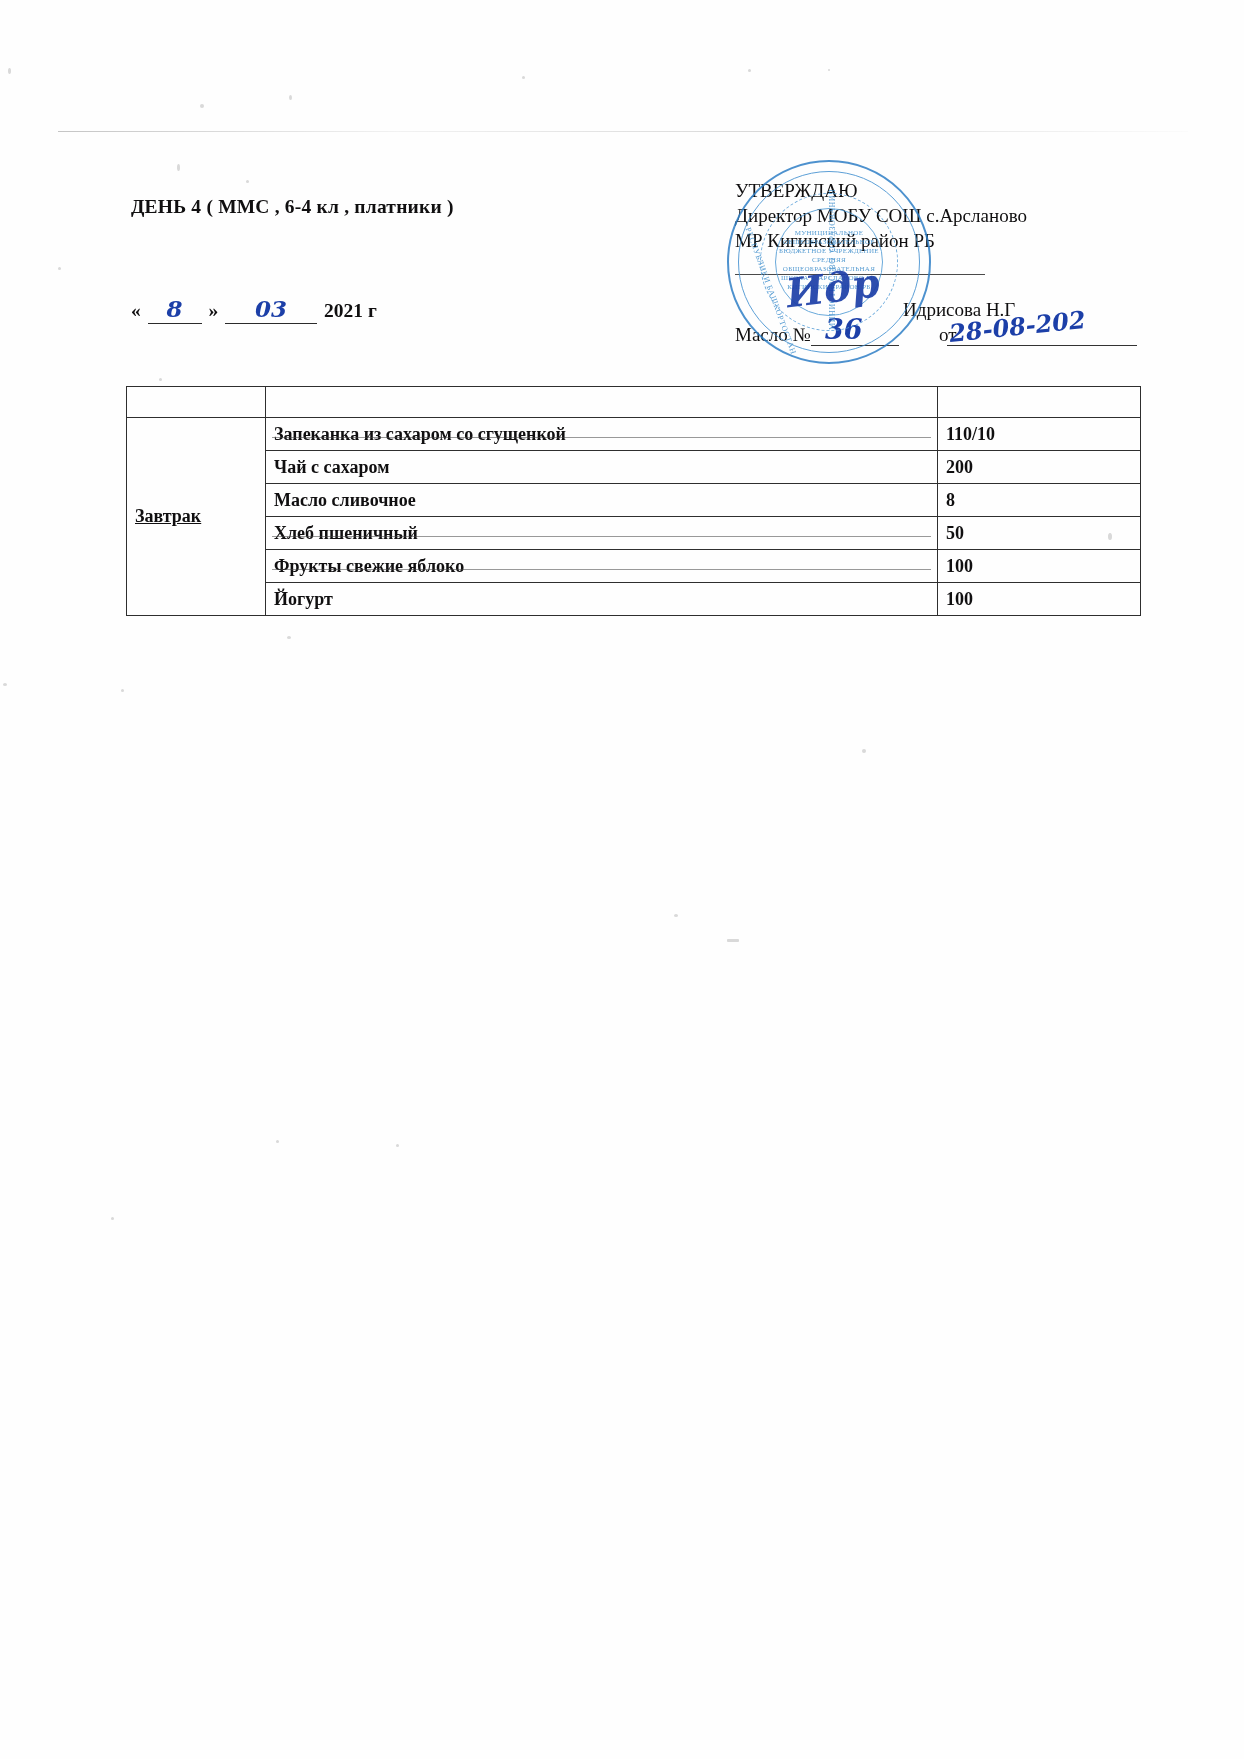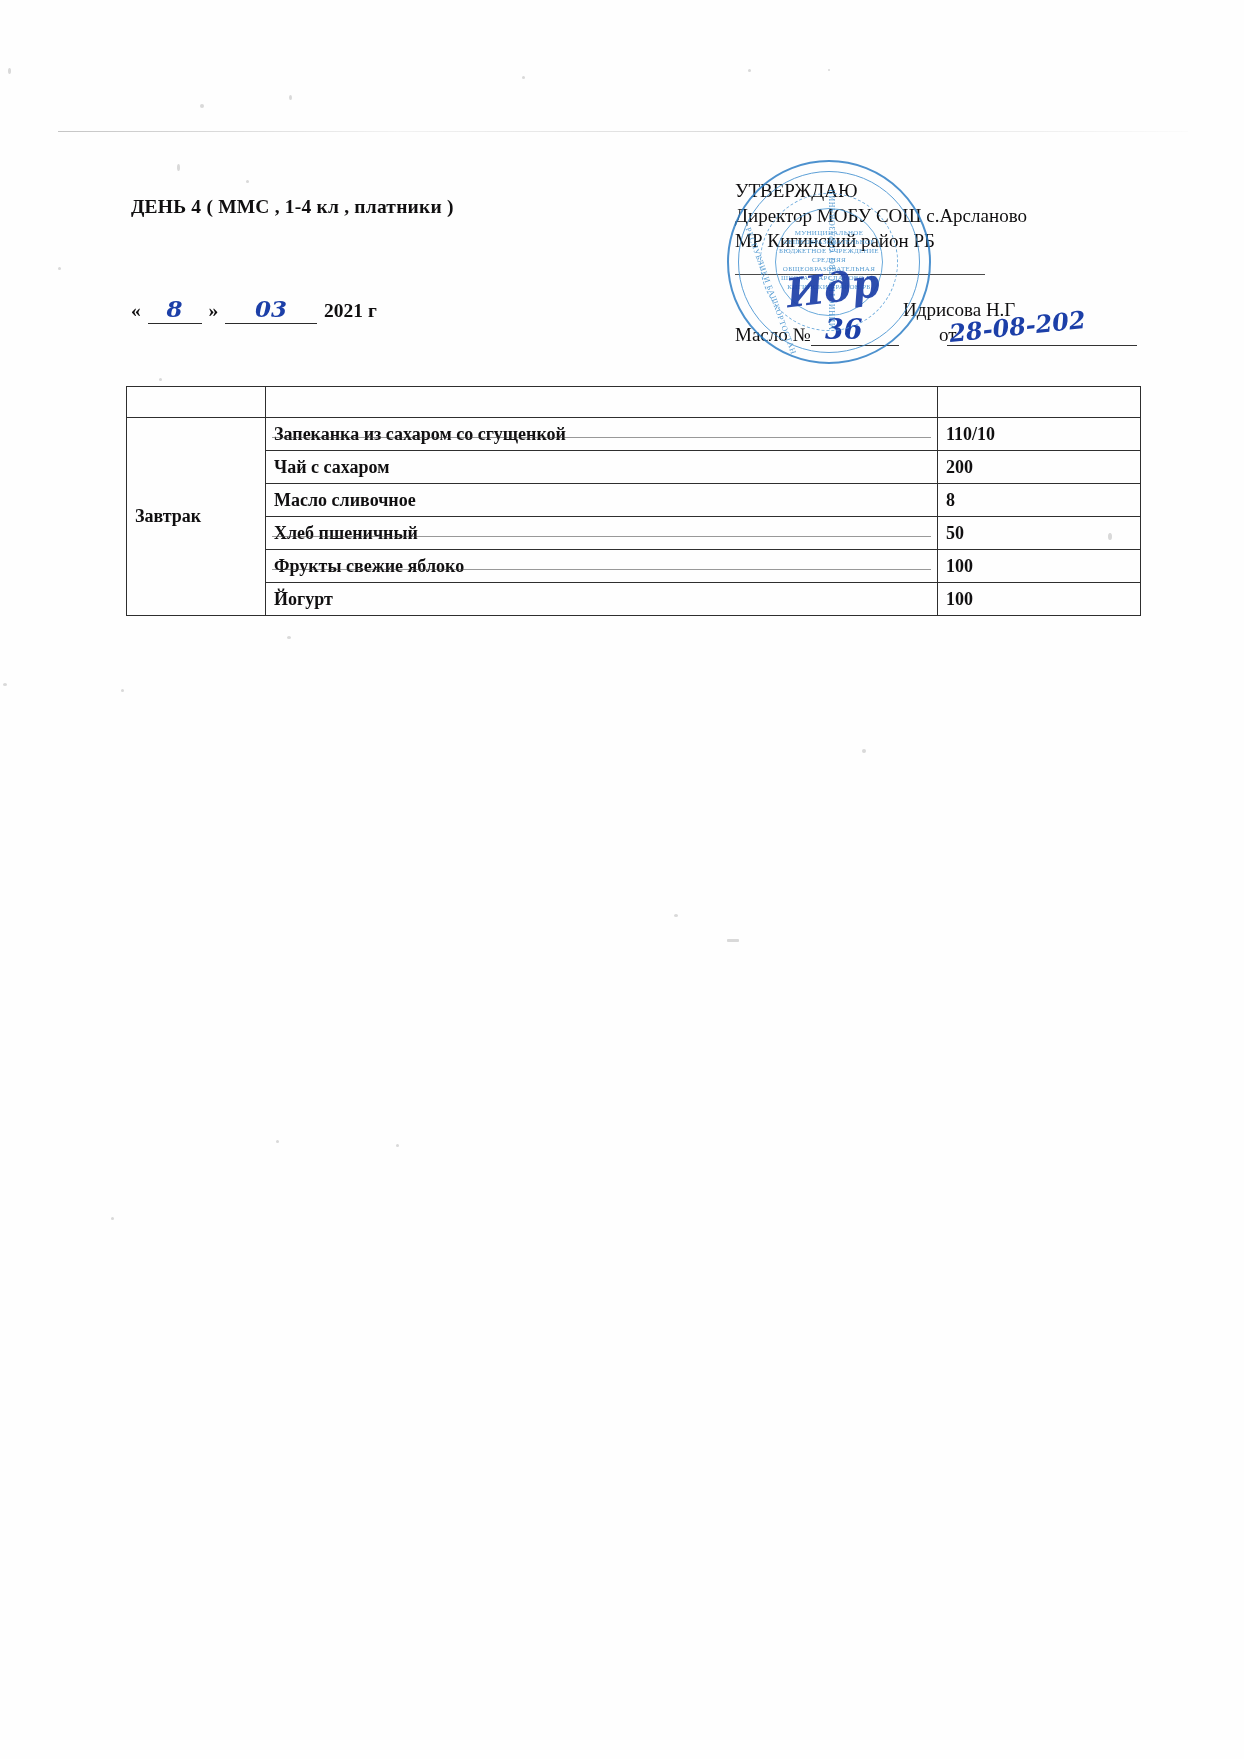--- a/index.html
+++ b/index.html
@@ -195,21 +195,21 @@
   }
   .menu-table td {
     border: 1.3px solid #2e2e2e;
     padding: 3px 8px;
     font-weight: bold;
     height: 26px;
     vertical-align: middle;
     white-space: nowrap;
   }
   .menu-table td.spacer { height: 24px; }
-  .col-meal { width: 122px; text-align: left; }
+  .col-meal { width: 122px; text-align: left; text-decoration: underline; }
   .col-dish { width: 655px; text-align: left; }
   .col-qty  { width: 186px; text-align: left; padding-left: 10px; margin-top: 21px; }
 
   .meal-cell {
     text-align: left;
     vertical-align: middle;
     font-weight: bold;
   }
 
   
@@ -245,21 +245,21 @@
   <div class="speck" style="left:674px; top:914px; width:4px; height:3px;"></div>
   <div class="speck" style="left:862px; top:749px; width:4px; height:4px;"></div>
   <div class="speck" style="left:727px; top:939px; width:12px; height:3px; border-radius:1px;"></div>
   <div class="speck" style="left:3px; top:683px; width:4px; height:3px;"></div>
   <div class="speck" style="left:111px; top:1217px; width:3px; height:3px;"></div>
   <div class="speck" style="left:276px; top:1140px; width:3px; height:3px;"></div>
   <div class="speck" style="left:396px; top:1144px; width:3px; height:3px;"></div>
   <div class="speck" style="left:1108px; top:533px; width:4px; height:7px;"></div>
   <div class="speck" style="left:8px; top:68px; width:3px; height:6px;"></div>
 
-  <div class="doc-title">ДЕНЬ 4 ( ММС , 1-4 кл , платники )</div>
+  <div class="doc-title">ДЕНЬ 4 ( ММС , 6-4 кл , платники )</div>
 
   <div class="approve-block">
     <div class="ln">УТВЕРЖДАЮ</div>
     <div class="ln">Директор МОБУ СОШ с.Арсланово</div>
     <div class="ln">МР Кигинский район РБ</div>
     <div class="ln" style="padding-left:168px;margin-top:44px;">Идрисова Н.Г</div>
     <div class="order-line">
       <span>Масло №</span>
       <span class="hand" style="position:absolute; left:90px; top:-5px; font-size:27px;">36</span>
       <span style="position:absolute; left:204px;">от</span>

